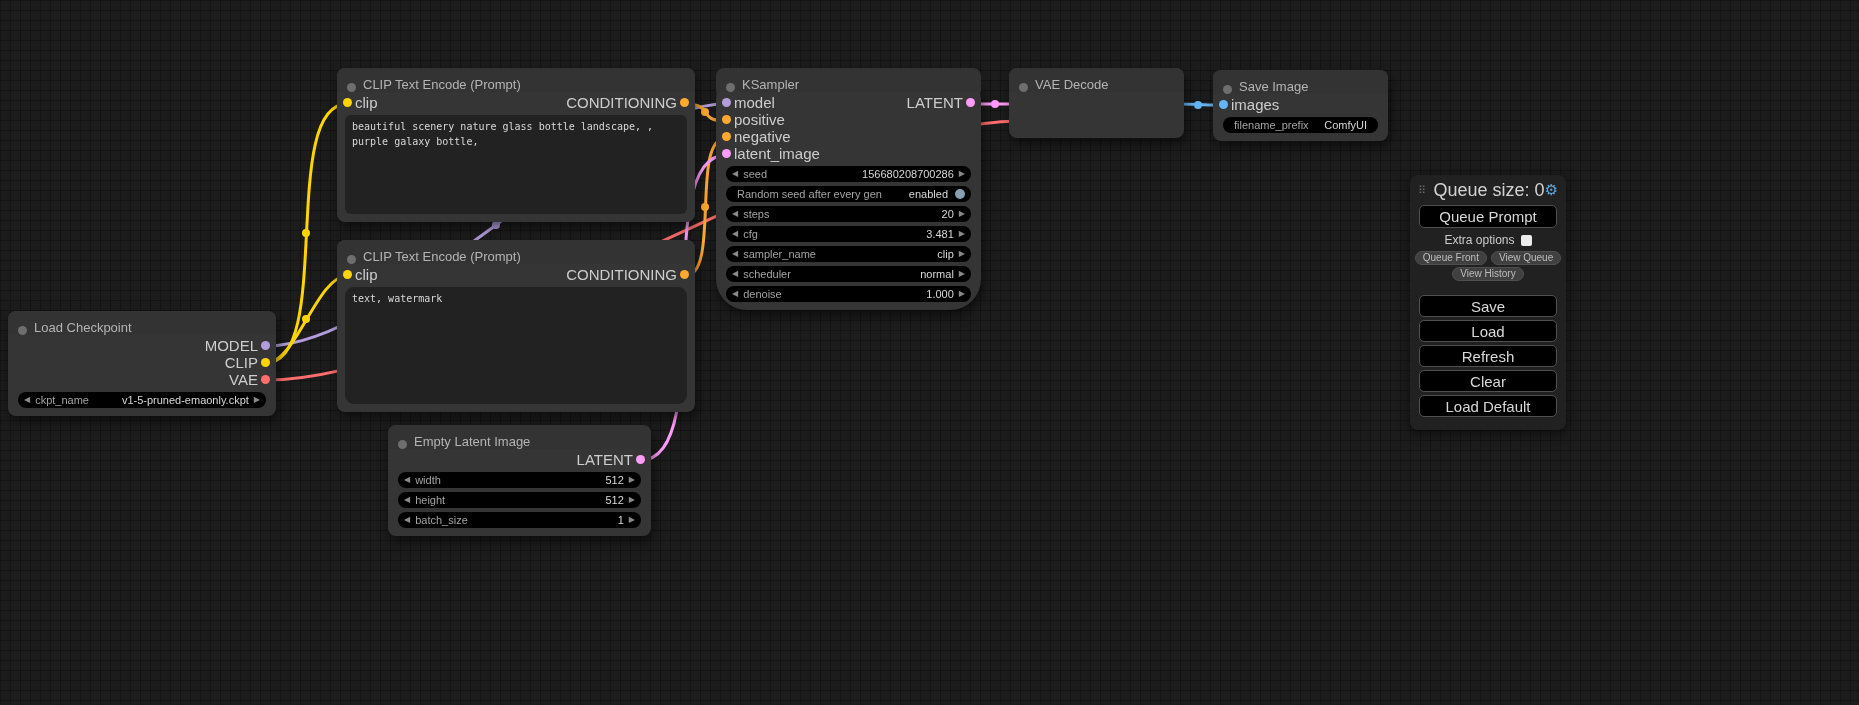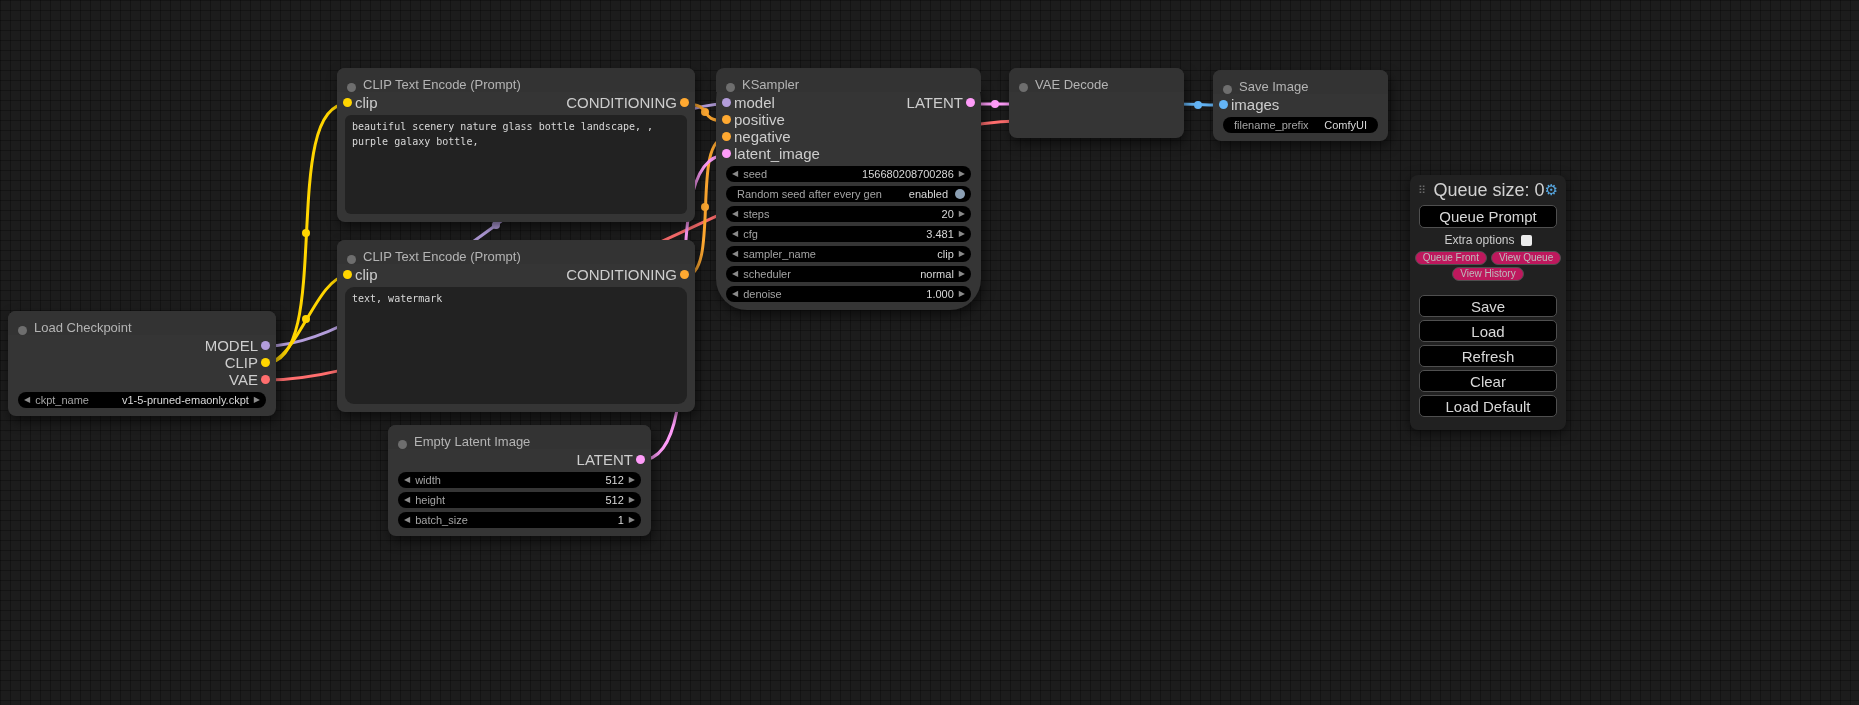--- a/index.html
+++ b/index.html
@@ -80,21 +80,21 @@
   .qp-btn {
     display:block; width:138px; height:22px; margin:3px auto;
     background:#000000; border:1px solid #4f4f4f; border-radius:5px;
     color:#d8d8d8; font-size:15px; font-family:inherit; cursor:pointer; line-height:1;
   }
   .qp-btn.big { height:23px; margin-top:5px; }
   .qp-extra { display:flex; justify-content:center; align-items:center; gap:6px; height:18px; color:#cccccc; font-size:12px; margin-top:2px; }
   .qp-checkbox { width:11px; height:11px; background:#ececec; border-radius:2px; cursor:pointer; }
   .qp-row { display:flex; justify-content:center; gap:4px; margin:2px 0; }
   .qp-pill {
-    background:#be185d; border:1px solid #4f4f4f; border-radius:7px;
+    background:#404040; border:1px solid #4f4f4f; border-radius:7px;
     color:#bdbdbd; font-size:10px; font-family:inherit; height:14px; padding:0 7px; cursor:pointer; line-height:1;
   }
   .qp-gap { height:9px; }
 </style>
 </head>
 <body>
 
 <svg class="wires" width="1859" height="705">
   <path d="M 266 346 C 396 346, 596 104, 726 104" stroke="#B39DDB"></path>
   <path d="M 266 363 C 334 363, 279 104, 347 104" stroke="#FFD500"></path>

